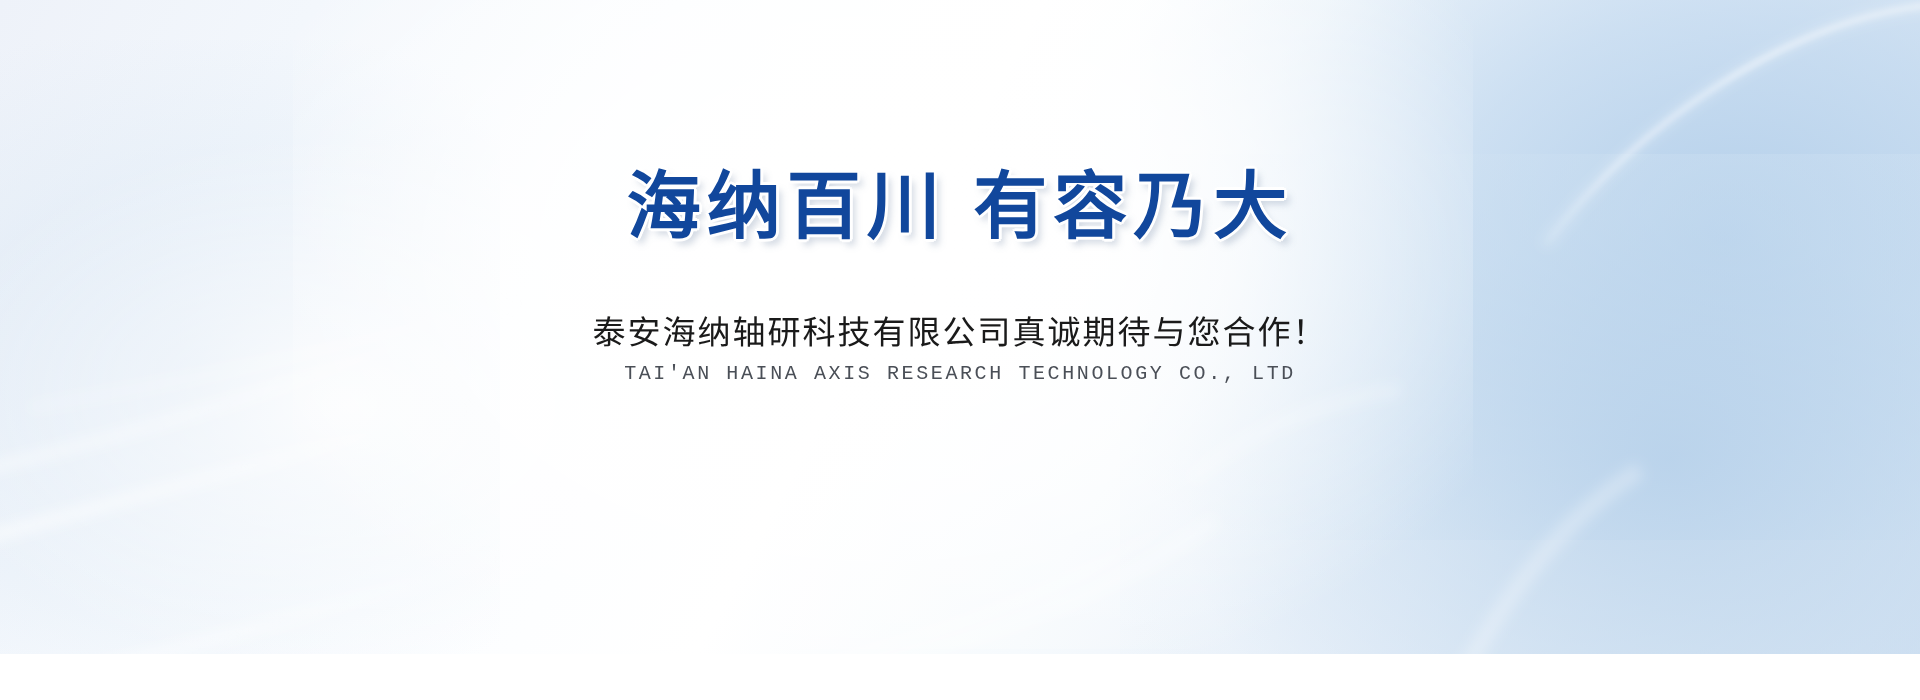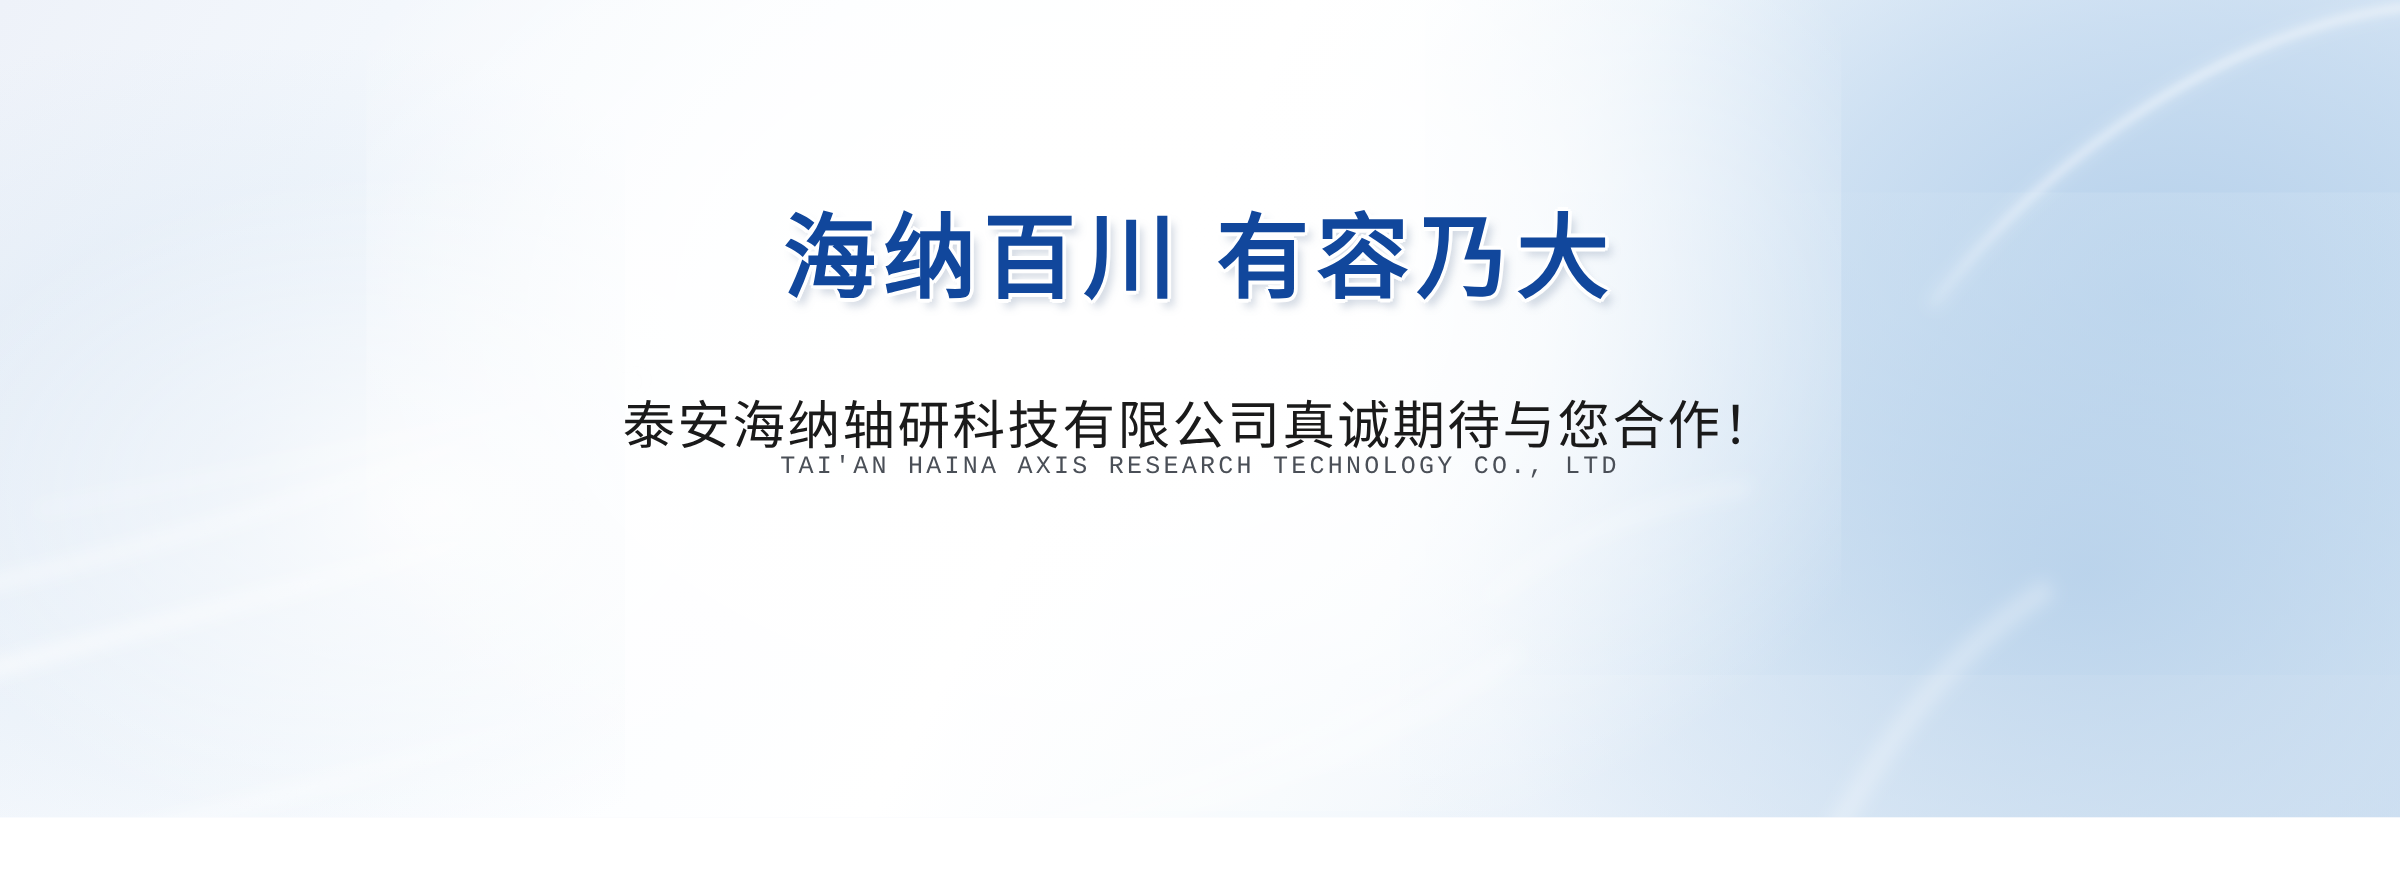--- a/index.html
+++ b/index.html
@@ -148,21 +148,21 @@
        3px  0   0 rgba(255,255,255,0.95),
        5px  6px 7px rgba(120,140,170,0.35);
   }
 
   .subtitle-cn {
     position: absolute;
     top: 306px;
     left: 0;
     right: 0;
     text-align: center;
-    font-size: 42px;
+    font-size: 33px;
     font-weight: 500;
     letter-spacing: 2px;
     color: #1a1a1a;
   }
 
   .subtitle-en {
     position: absolute;
     top: 362px;
     left: 0;
     right: 0;

